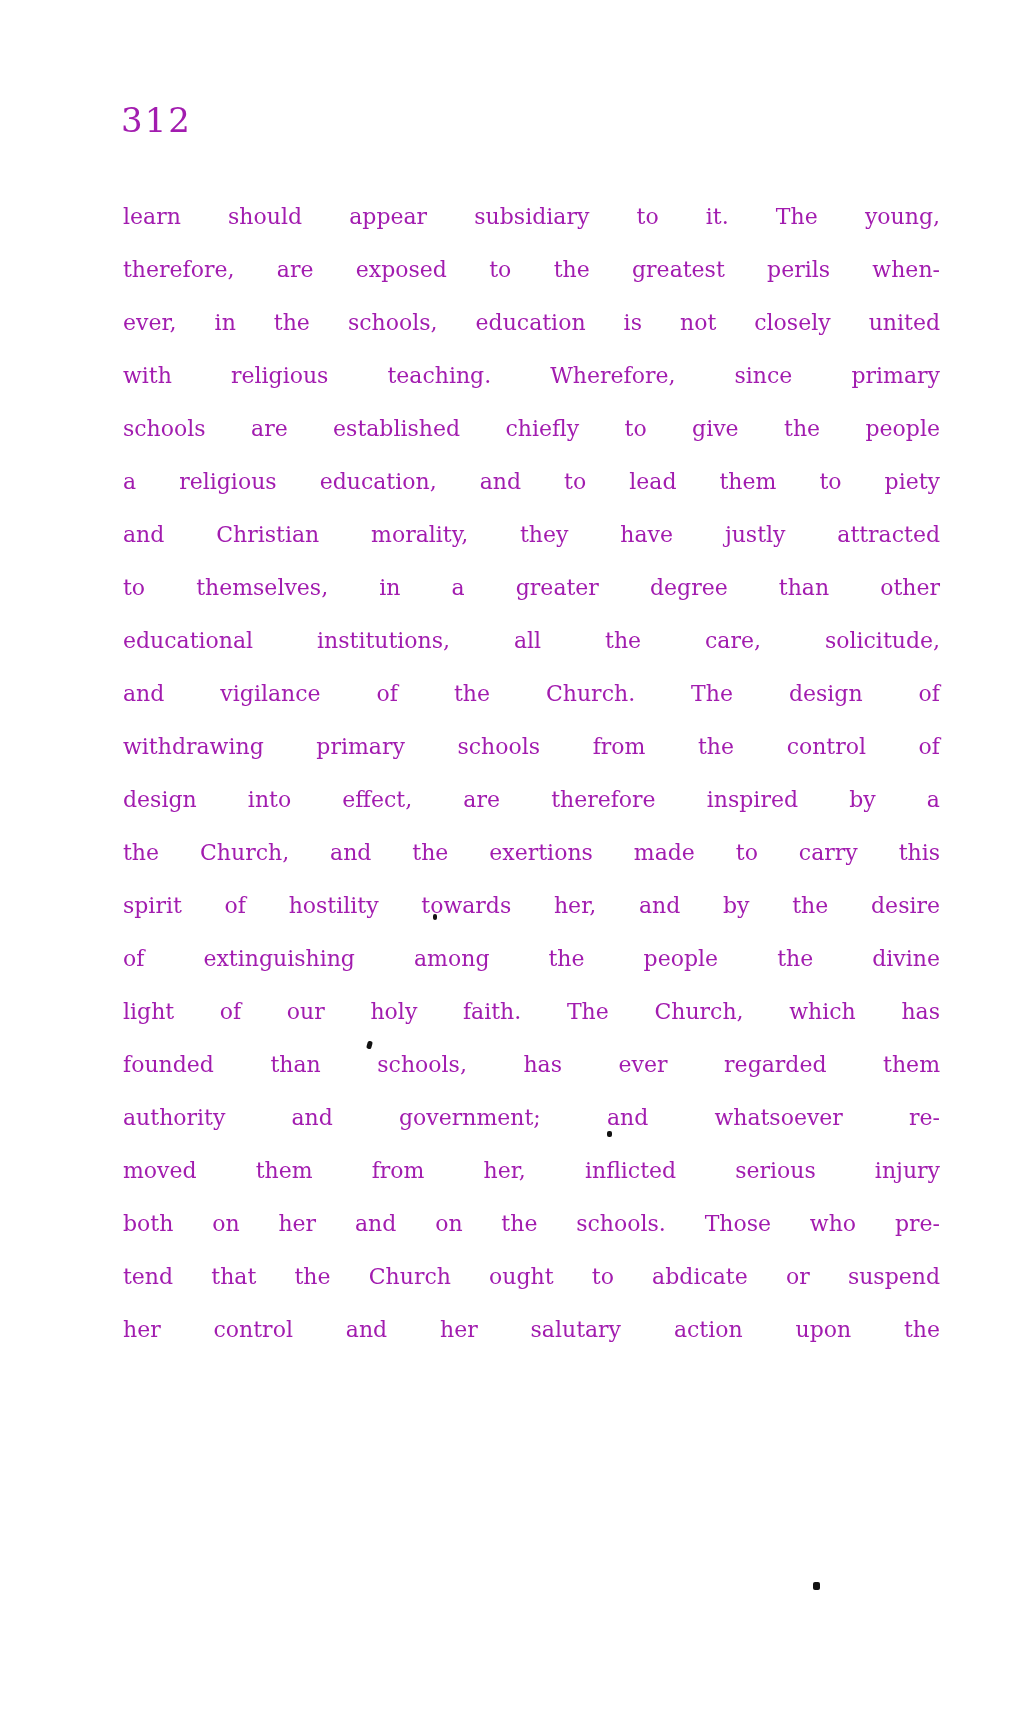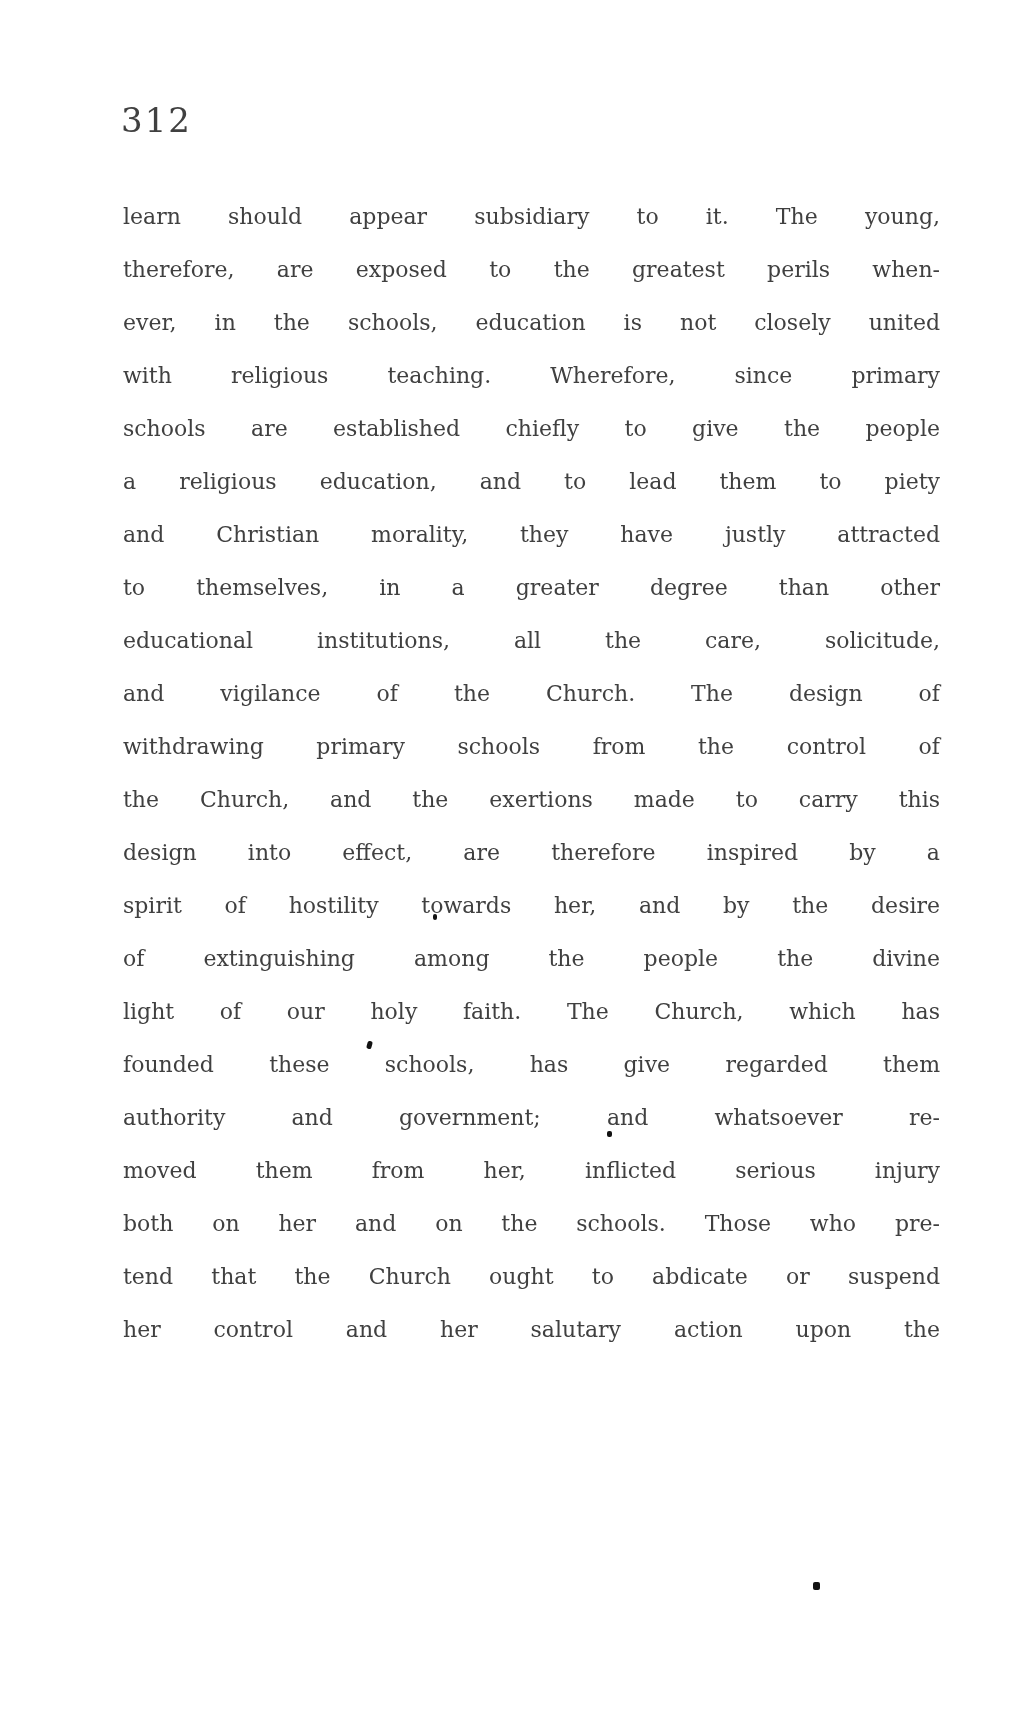--- a/index.html
+++ b/index.html
@@ -7,21 +7,21 @@
     padding: 0;
     background: #ffffff;
   }
   .page {
     position: relative;
     width: 1009px;
     height: 1710px;
     background: #ffffff;
     overflow: hidden;
     font-family: "DejaVu Serif", serif;
-    color: #404040;
+    color: #a21caf;
   }
   .page-number {
     position: absolute;
     left: 121px;
     top: 103px;
     font-size: 34px;
     line-height: 1;
     letter-spacing: 2px;
     white-space: nowrap;
   }
@@ -76,26 +76,26 @@
     <div class="text-line">therefore, are exposed to the greatest perils when-</div>
     <div class="text-line">ever, in the schools, education is not closely united</div>
     <div class="text-line">with religious teaching. Wherefore, since primary</div>
     <div class="text-line">schools are established chiefly to give the people</div>
     <div class="text-line">a religious education, and to lead them to piety</div>
     <div class="text-line">and Christian morality, they have justly attracted</div>
     <div class="text-line">to themselves, in a greater degree than other</div>
     <div class="text-line">educational institutions, all the care, solicitude,</div>
     <div class="text-line">and vigilance of the Church. The design of</div>
     <div class="text-line">withdrawing primary schools from the control of</div>
+    <div class="text-line">design into effect, are therefore inspired by a</div>
     <div class="text-line">the Church, and the exertions made to carry this</div>
-    <div class="text-line">design into effect, are therefore inspired by a</div>
     <div class="text-line">spirit of hostility towards her, and by the desire</div>
     <div class="text-line">of extinguishing among the people the divine</div>
     <div class="text-line">light of our holy faith. The Church, which has</div>
-    <div class="text-line">founded these schools, has give regarded them</div>
+    <div class="text-line">founded than schools, has ever regarded them</div>
     <div class="text-line">authority and government; and whatsoever re-</div>
     <div class="text-line">moved them from her, inflicted serious injury</div>
     <div class="text-line">both on her and on the schools. Those who pre-</div>
     <div class="text-line">tend that the Church ought to abdicate or suspend</div>
     <div class="text-line">her control and her salutary action upon the</div>
   </div>
 
   <div class="speck speck-1"></div>
   <div class="speck speck-2"></div>
   <div class="speck speck-3"></div>

